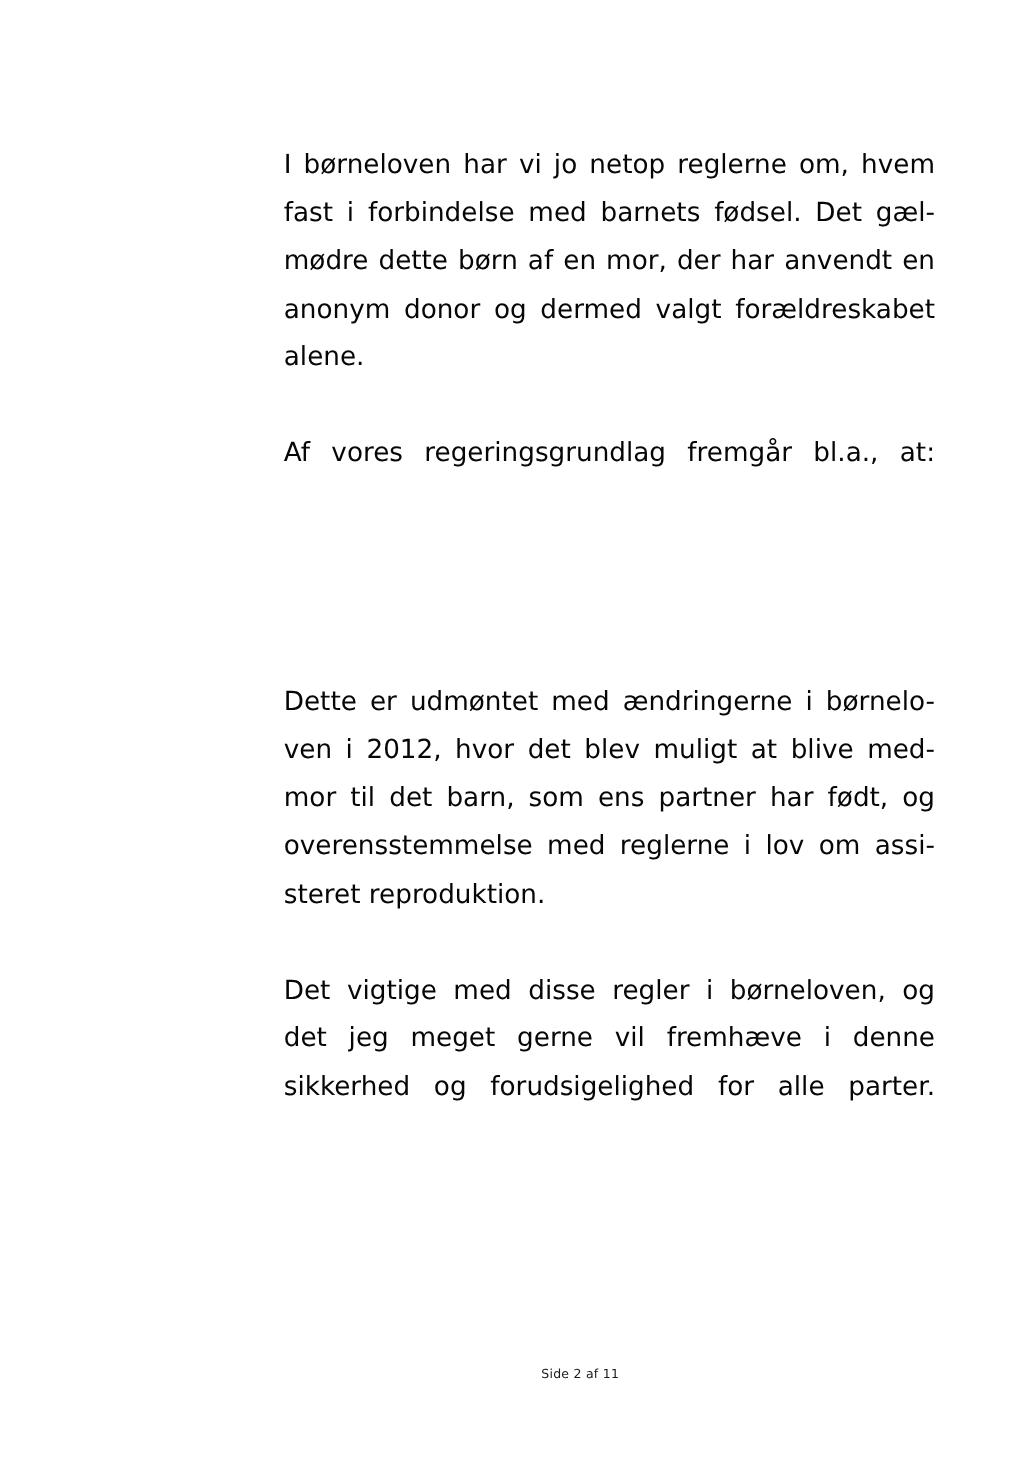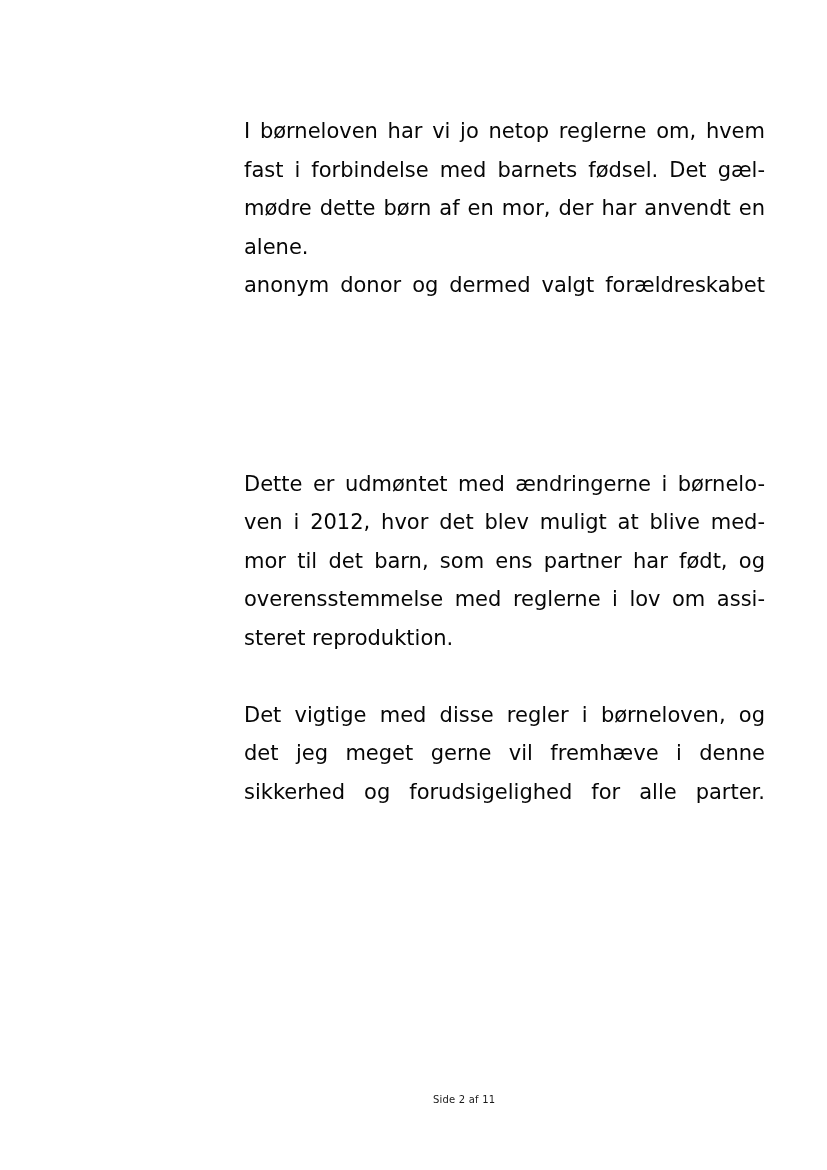--- a/index.html
+++ b/index.html
@@ -12,21 +12,21 @@
     position: relative;
     width: 827px;
     height: 1170px;
     background: #ffffff;
     color: #000000;
     font-family: "DejaVu Sans", sans-serif;
     overflow: hidden;
   }
   .text-body {
     position: absolute;
-    left: 244px;
+    left: 227px;
     top: 112px;
     width: 521px;
     font-size: 21px;
     line-height: 38.5px;
     color: #060606;
   }
   .paragraph {
     margin: 0 0 38.5px 0;
   }
   .paragraph.gap-large {
@@ -53,22 +53,25 @@
 </style>
 </head>
 <body>
 
 <div class="page">
   <div class="text-body">
       <div class="paragraph">
         <div class="line stretch">I børneloven har vi jo netop reglerne om, hvem</div>
         <div class="line stretch">fast i forbindelse med barnets fødsel. Det gæl-</div>
         <div class="line stretch">mødre dette børn af en mor, der har anvendt en</div>
+        <div class="line stretch">anonym donor og dermed valgt forældreskabet</div>
         <div class="line">alene.</div>
-        <div class="line stretch">anonym donor og dermed valgt forældreskabet</div>
+      </div>
+      <div class="paragraph">
+        <div class="line stretch">Af vores regeringsgrundlag fremgår bl.a., at:</div>
       </div>
       <div class="paragraph gap-large">
         <div class="line stretch">Dette er udmøntet med ændringerne i børnelo-</div>
         <div class="line stretch">ven i 2012, hvor det blev muligt at blive med-</div>
         <div class="line stretch">mor til det barn, som ens partner har født, og</div>
         <div class="line stretch">overensstemmelse med reglerne i lov om assi-</div>
         <div class="line">steret reproduktion.</div>
       </div>
       <div class="paragraph">
         <div class="line stretch">Det vigtige med disse regler i børneloven, og</div>

